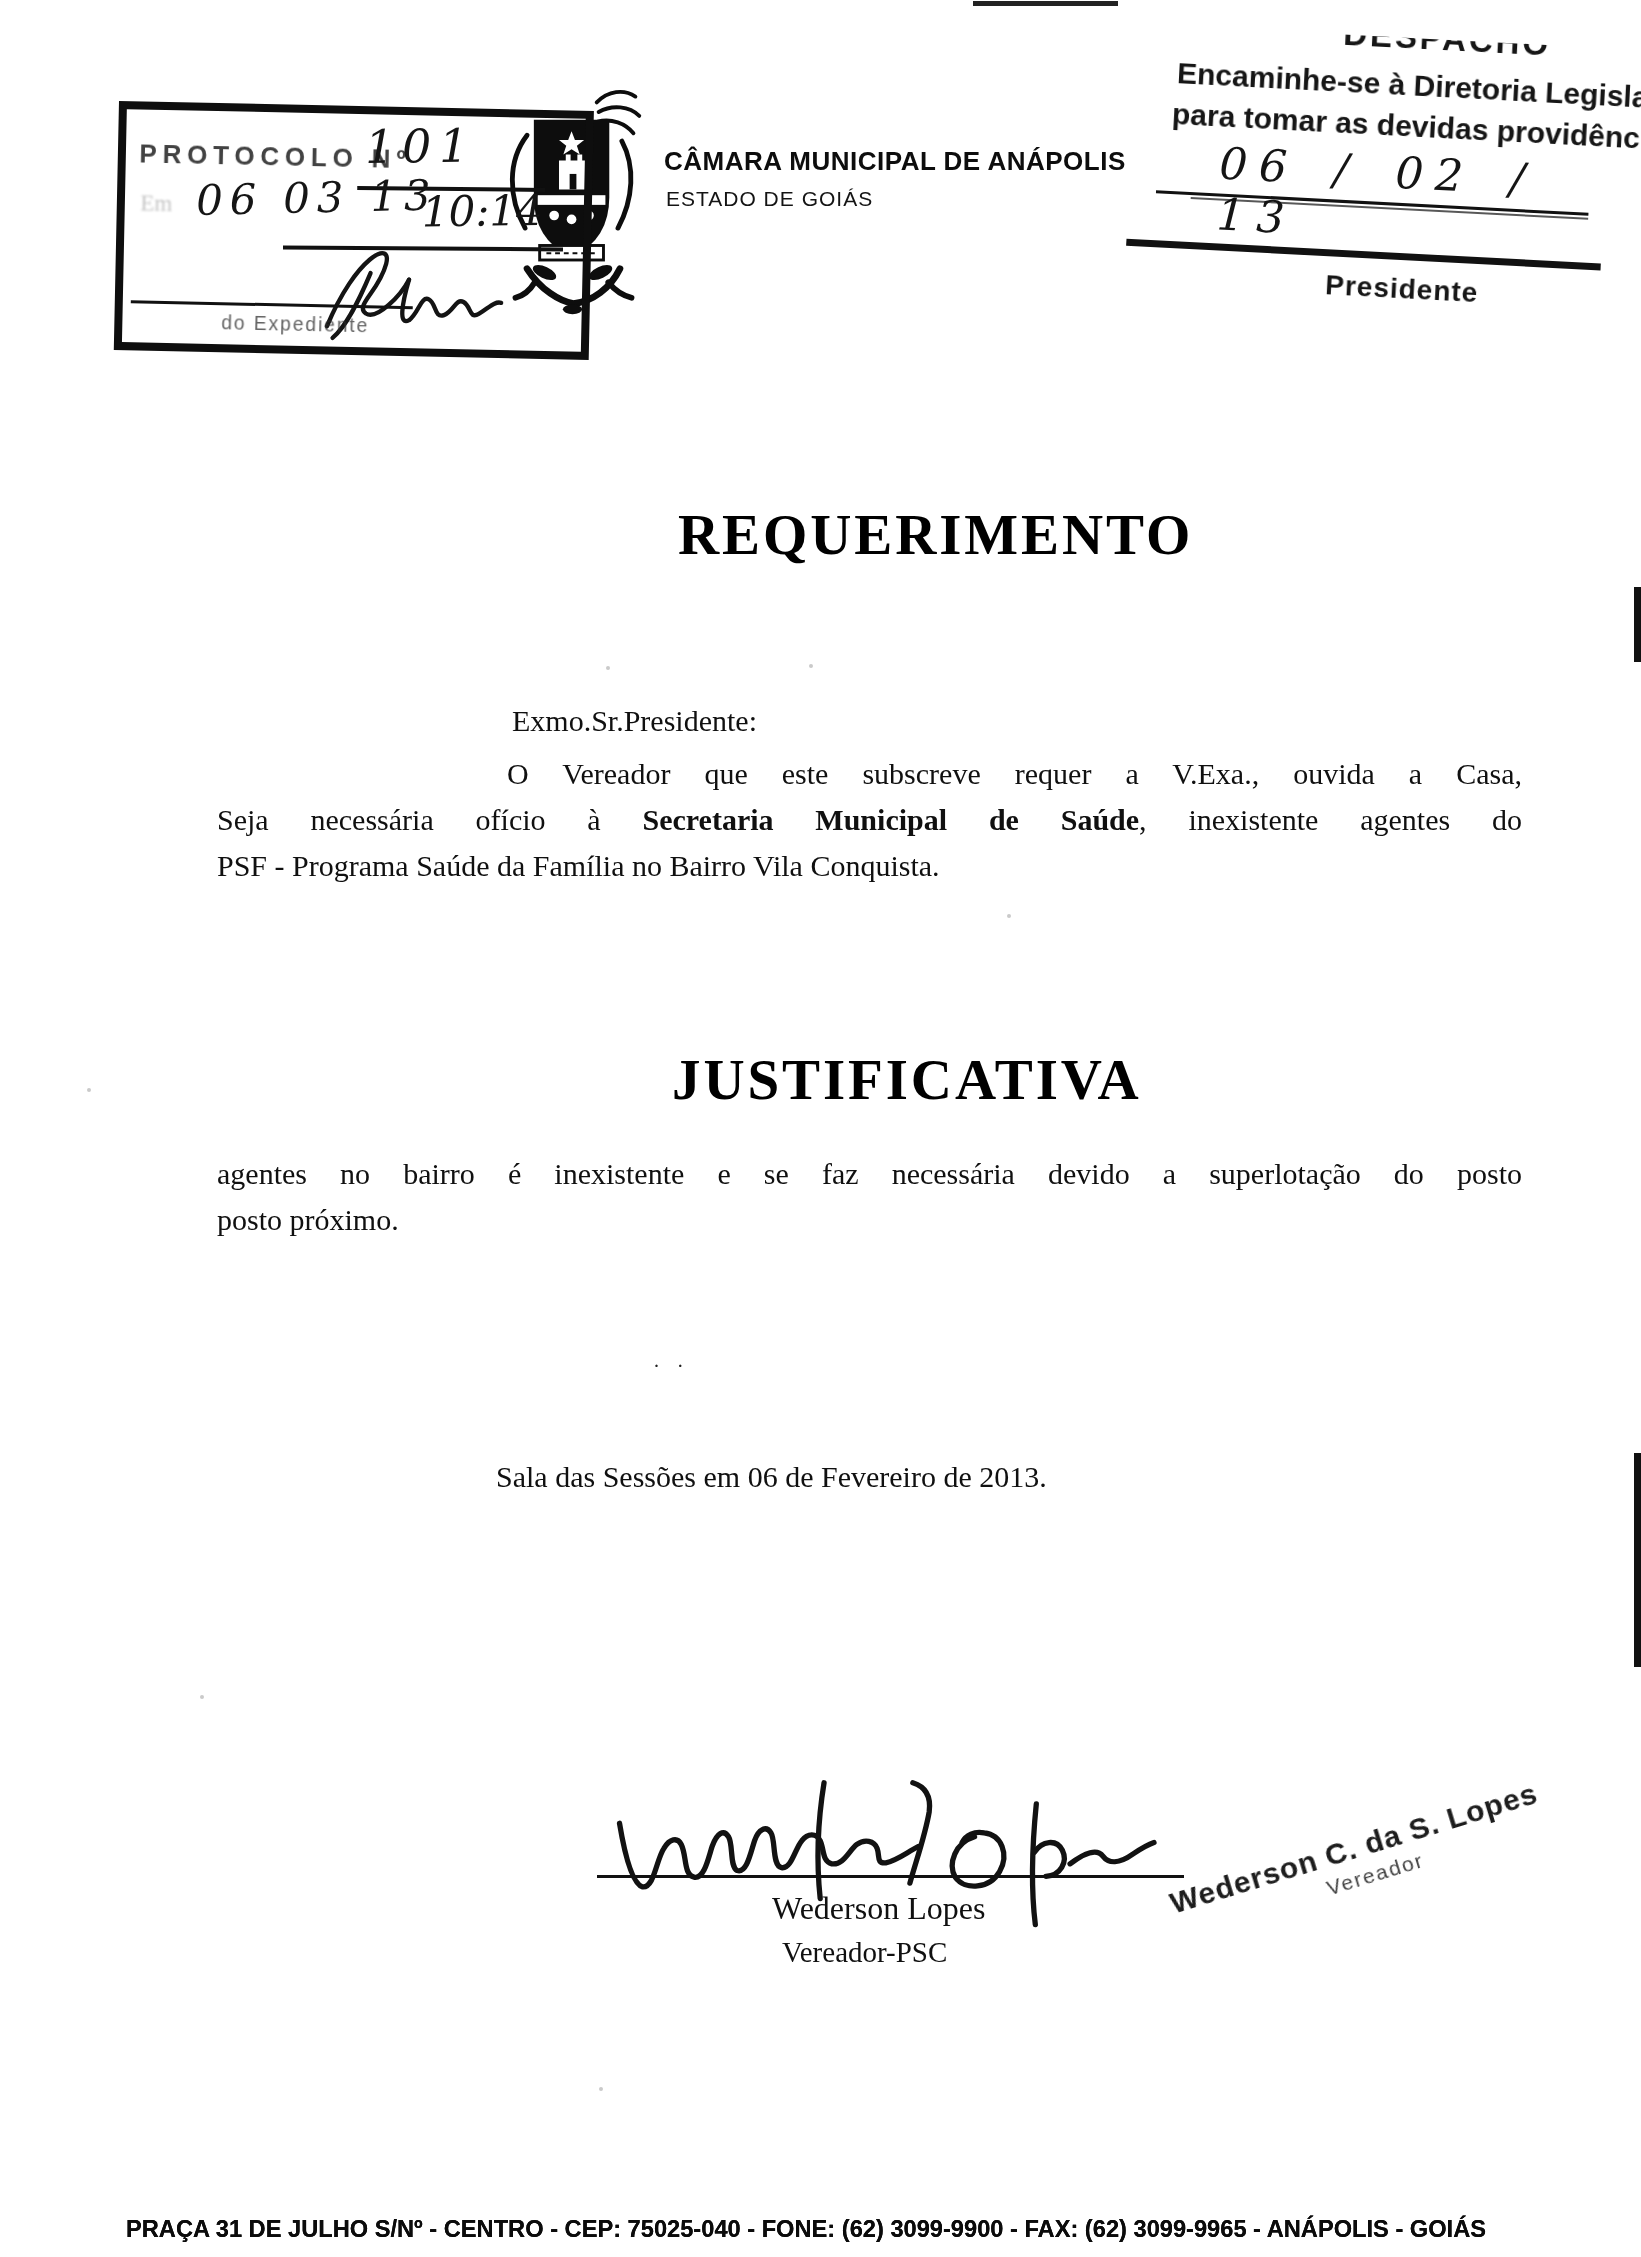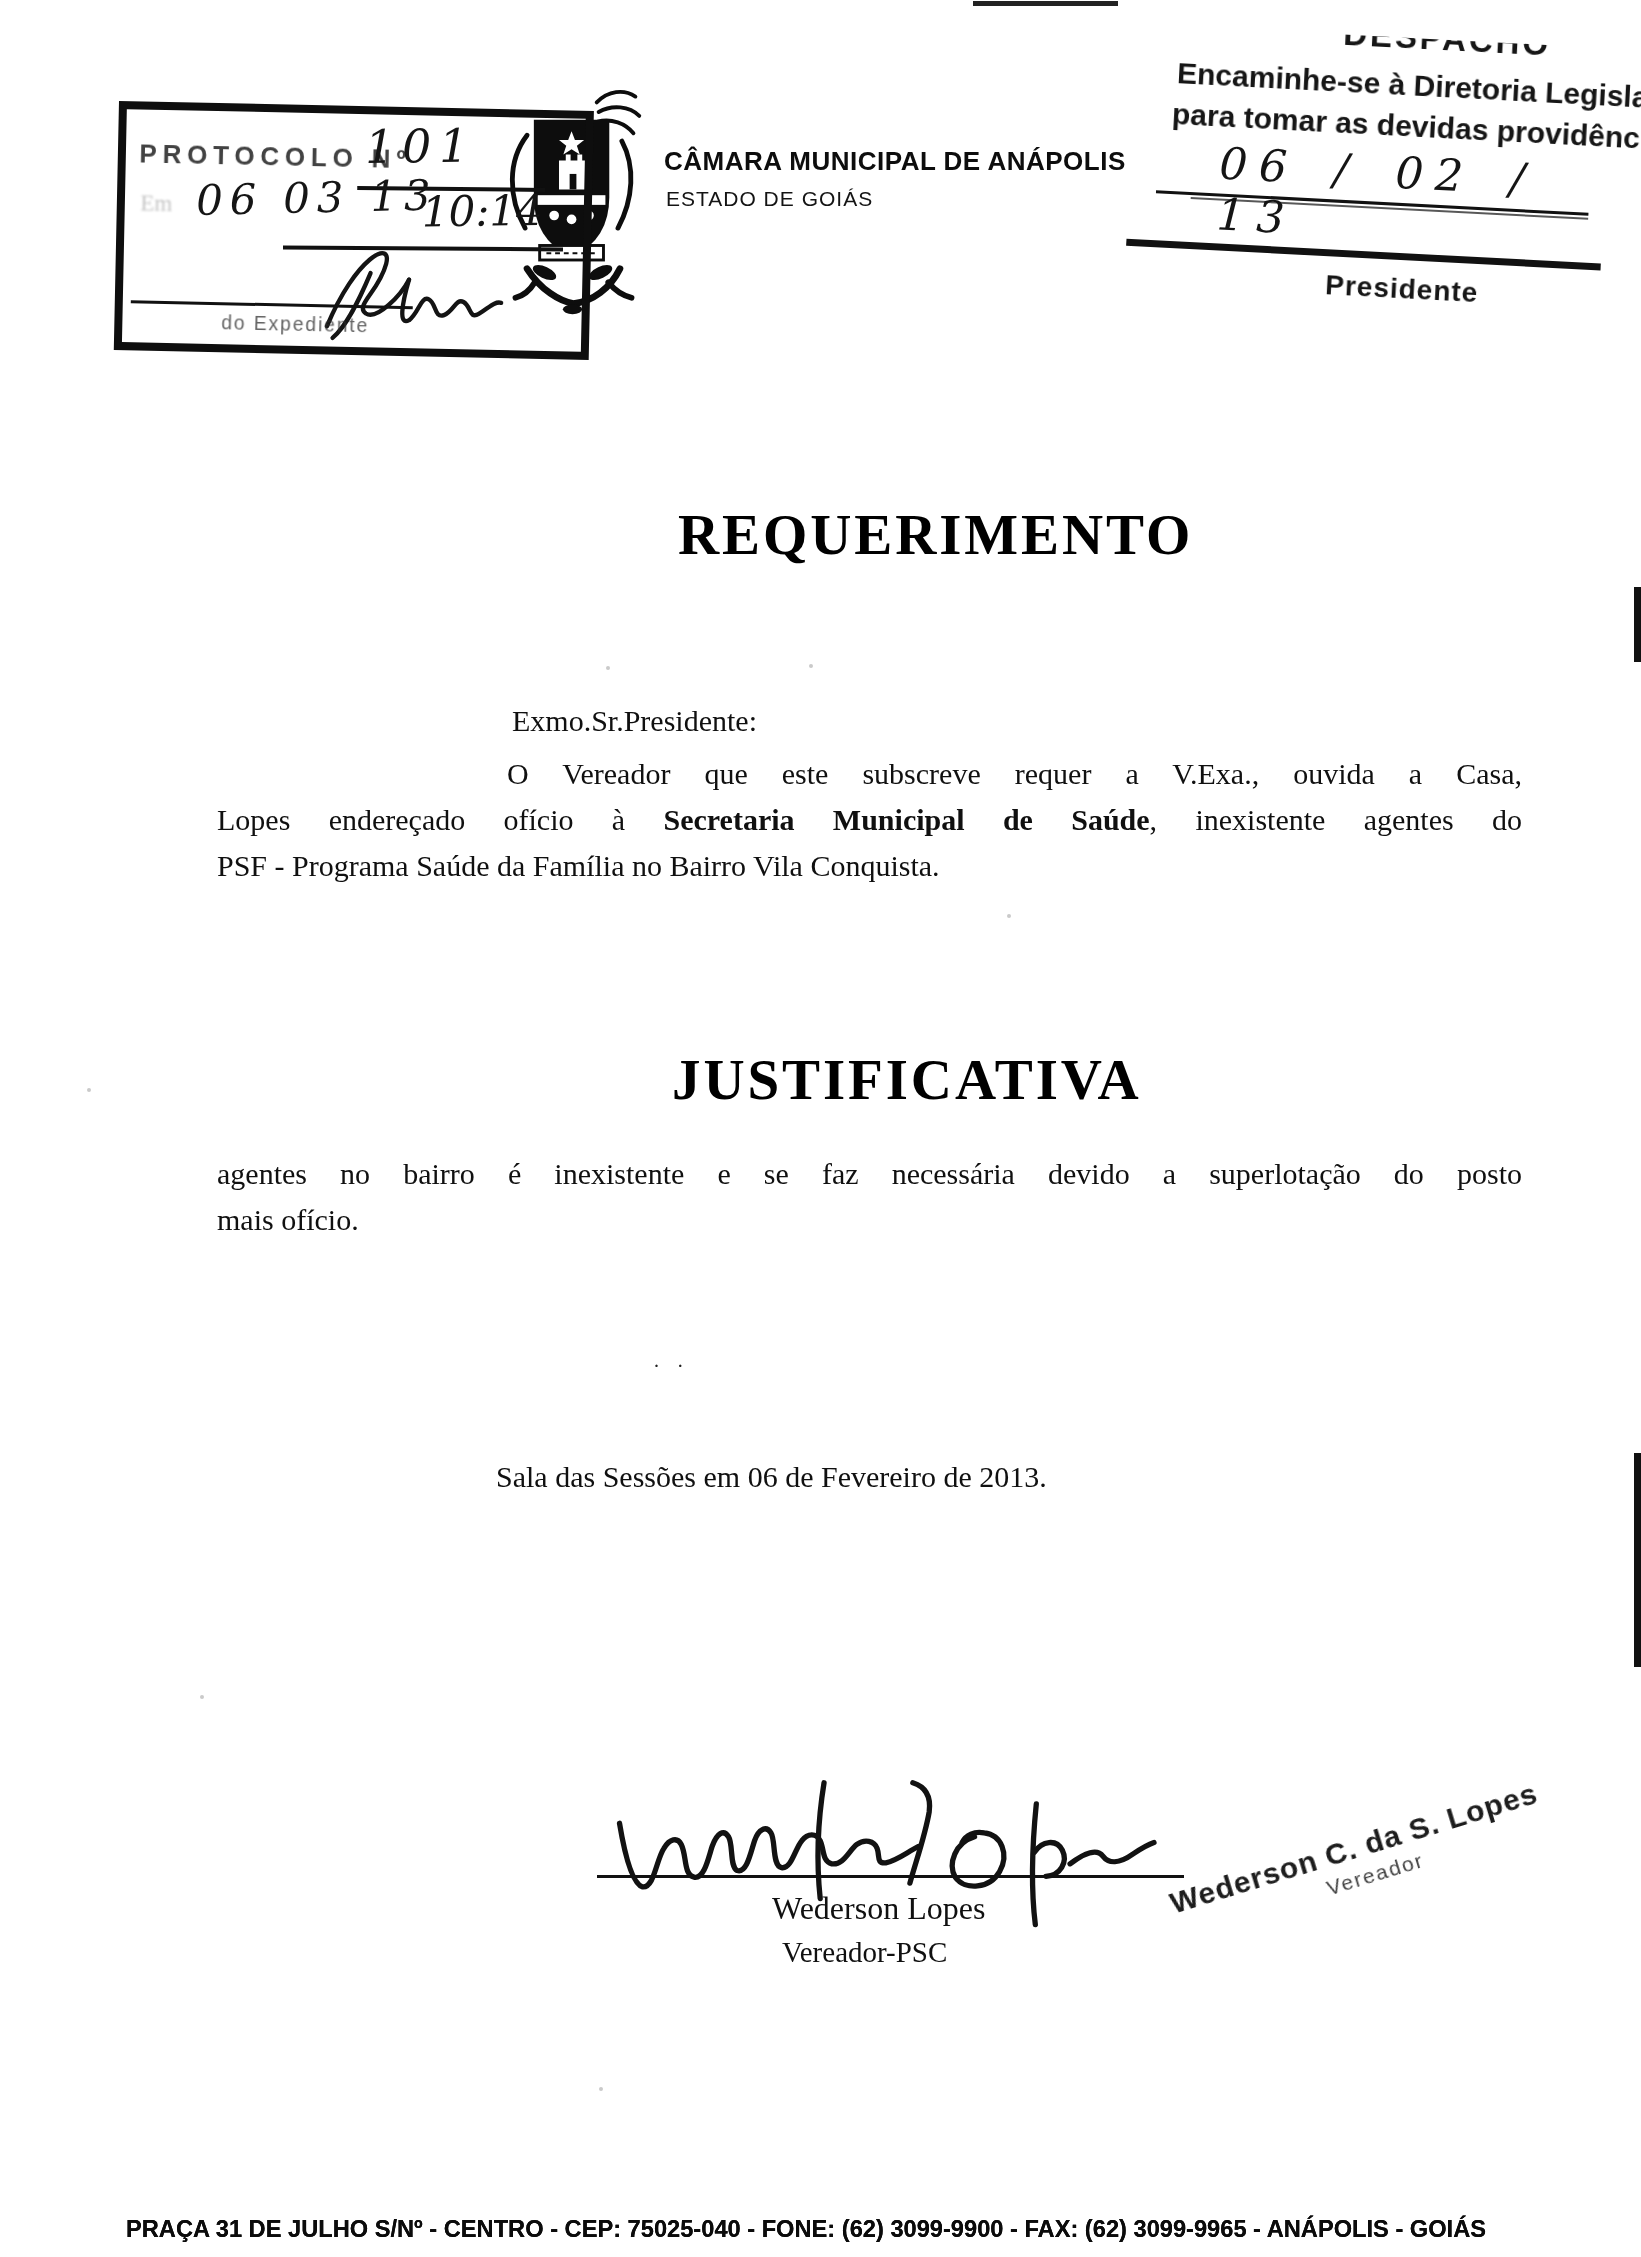--- a/index.html
+++ b/index.html
@@ -147,29 +147,29 @@
     <div class="abs ink-line" style="left:0px;top:239px;width:475px;height:6.8px;"></div>
     <div class="abs stampy desp-signer">Presidente</div>
   </div>
 
   <div class="abs doc-title" style="left:678px;top:502px;">REQUERIMENTO</div>
 
   <div class="abs bodytext salut">Exmo.Sr.Presidente:</div>
 
   <div class="abs bodytext para" style="left:217px;top:751px;">
     <div class="jline" style="padding-left:290px;">O Vereador que este subscreve requer a V.Exa., ouvida a Casa,</div>
-    <div class="jline"><span>Lopes endereçado ofício à </span><b>Secretaria Municipal de Saúde</b><span>, inexistente agentes do</span></div>
+    <div class="jline"><span>Seja necessária ofício à </span><b>Secretaria Municipal de Saúde</b><span>, inexistente agentes do</span></div>
     <div>PSF - Programa Saúde da Família no Bairro Vila Conquista.</div>
   </div>
 
   <div class="abs doc-title" style="left:672px;top:1047px;">JUSTIFICATIVA</div>
 
   <div class="abs bodytext para" style="left:217px;top:1151px;">
     <div class="jline">agentes no bairro é inexistente e se faz necessária devido a superlotação do posto</div>
-    <div>mais ofício.</div>
+    <div>posto próximo.</div>
   </div>
 
   <div class="abs dots">· ·</div>
 
   <div class="abs bodytext sala">Sala das Sessões em 06 de Fevereiro de 2013.</div>
 
   <div class="abs" style="left:606px;top:1775px;">
     <svg width="603" height="166" viewBox="0 0 625 172">
       <g fill="none" stroke="#121212" stroke-width="5.5" stroke-linecap="round">
         <path d="M14,50 C20,86 28,113 38,116 C50,117 52,88 60,76 C66,66 74,64 78,72 C84,84 80,104 92,106 C102,107 106,86 110,74 C115,60 122,56 127,64 C132,72 128,95 136,99 C146,102 150,80 154,68 C158,56 166,52 171,60 C176,68 172,94 182,96 C192,98 196,76 203,68 C209,60 218,60 222,68 C226,76 224,90 234,92 C246,94 252,78 260,72 C268,66 278,68 281,76 C284,84 280,92 290,91 C301,89 312,80 324,74"></path>

